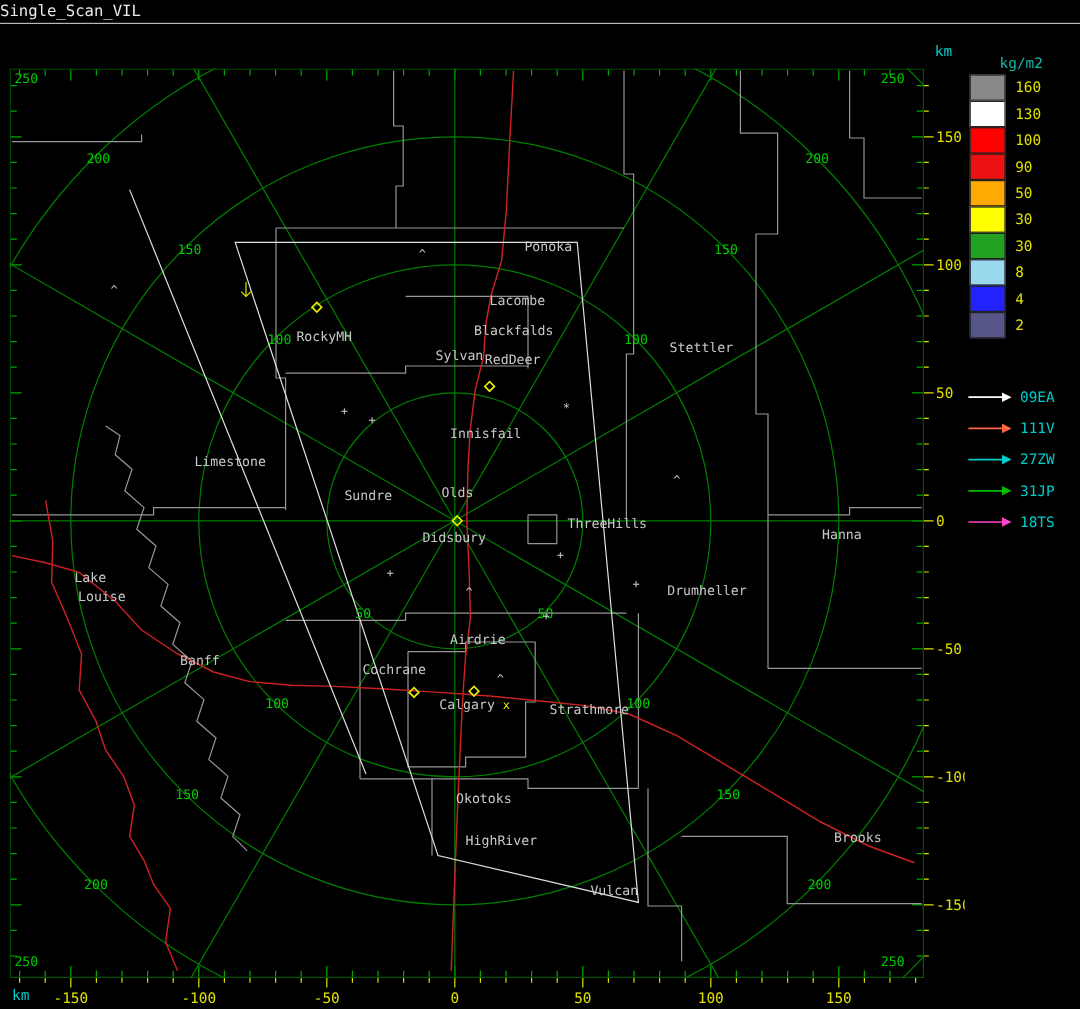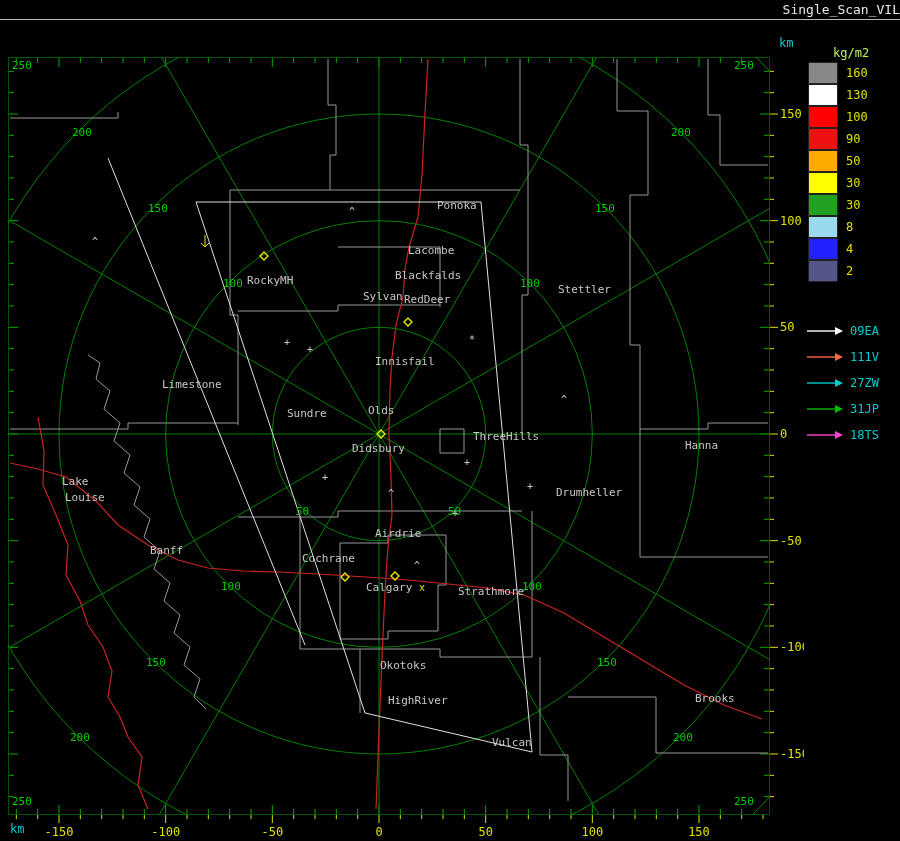--- a/index.html
+++ b/index.html
@@ -1,26 +1,26 @@
 <!DOCTYPE html>
 <html><head>
 <meta charset="utf-8">
 <style>
   html,body{margin:0;padding:0;background:#000;}
   body{width:900px;height:841px;font-family:"DejaVu Sans Mono",monospace;}
   .app{position:relative;width:900px;height:841px;background:#000;overflow:hidden;}
-  .titlebar{position:absolute;top:2px;left:0;width:100%;text-align:right;color:#e8e8e8;font-size:13px;}
+  .titlebar{position:absolute;top:2px;left:0;width:100%;text-align:left;color:#e8e8e8;font-size:13px;}
   .separator{position:absolute;top:19px;left:0;width:900px;height:1px;background:#b8b8b8;}
   .timestamp{position:absolute;left:8px;top:33px;color:#e8e800;font-size:13px;}
   .km-top{position:absolute;left:779px;top:36px;color:#00cccc;font-size:12px;}
   .km-bottom{position:absolute;left:10px;top:822px;color:#00cccc;font-size:12px;}
   .mapwrap{position:absolute;left:8px;top:57px;width:762px;height:758px;}
   .rightaxis{position:absolute;left:770px;top:57px;}
   .bottomaxis{position:absolute;left:8px;top:815px;}
-  .legend-title{position:absolute;left:833px;top:46px;color:#bef264;font-size:12px;}
+  .legend-title{position:absolute;left:833px;top:46px;color:#14b8a6;font-size:12px;}
   .legend{position:absolute;left:808px;top:62px;}
   .leg-row{display:flex;align-items:center;height:22px;text-align:right;}
   .leg-box{width:28px;height:20px;border:1px solid #222;}
   .leg-val{margin-left:8px;color:#e0e000;font-size:12px;}
   .stations{position:absolute;left:806px;top:318px;}
   .stn-row{display:flex;align-items:center;height:26px;}
   .stn-label{margin-left:6px;color:#00cccc;font-size:12px;}
   svg{display:block;}
 </style>
 </head>

